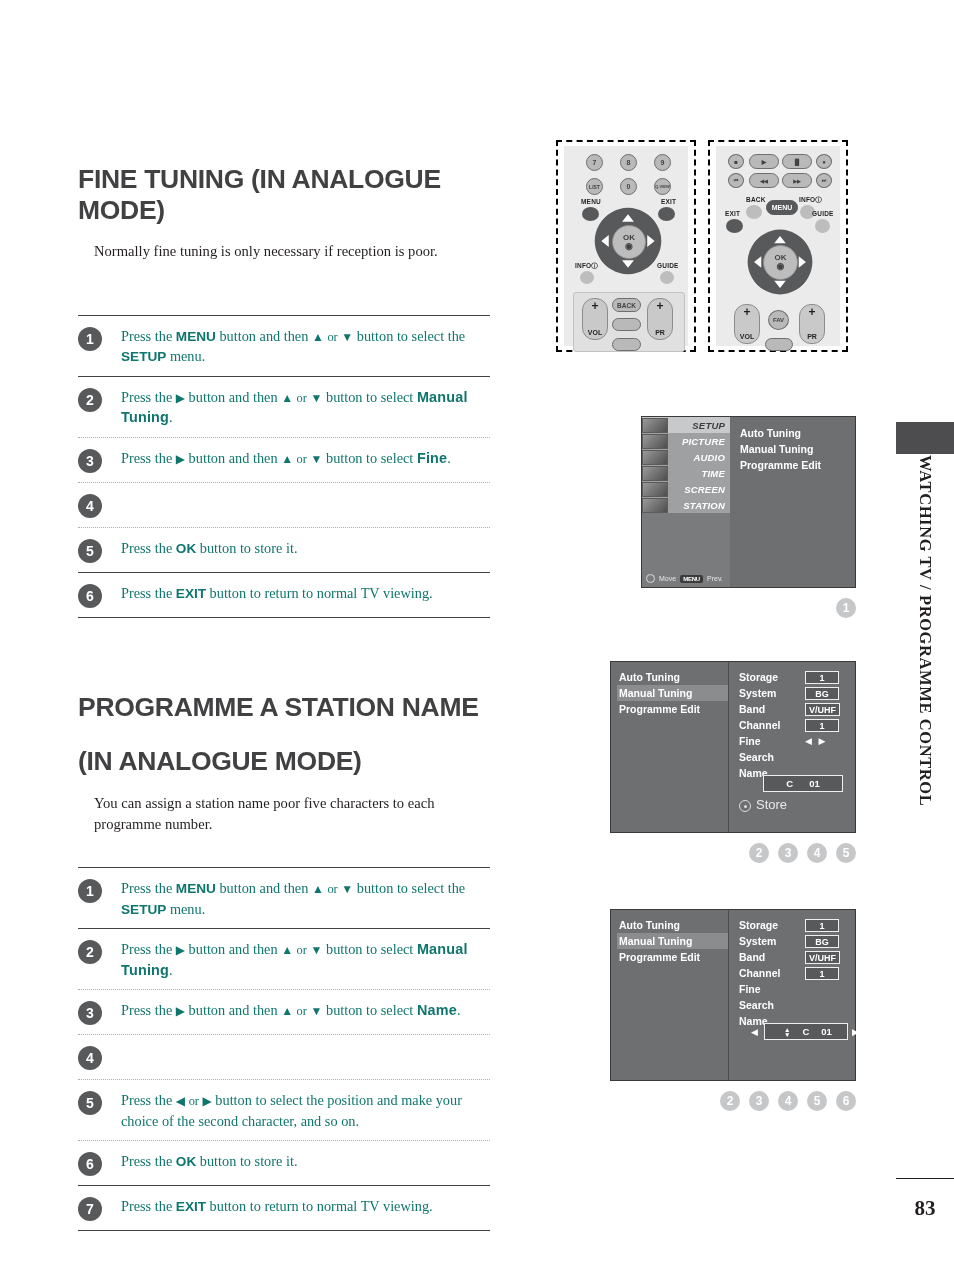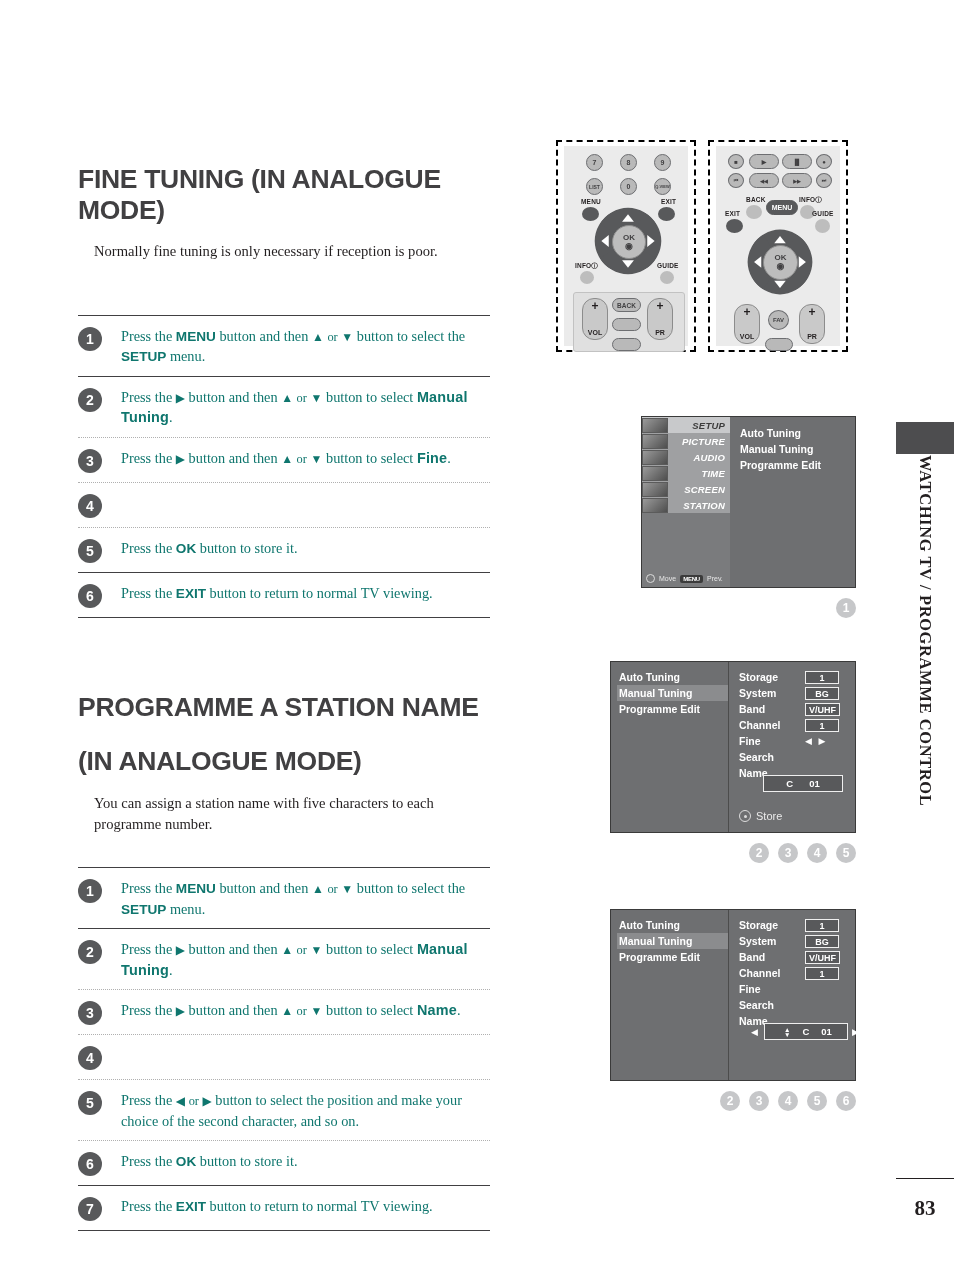--- a/index.html
+++ b/index.html
@@ -183,22 +183,22 @@
     font-family:"Liberation Sans",sans-serif;box-sizing:border-box;
   }
   .arrows{color:#ffffff;font-size:9px;letter-spacing:2px;}
   .namebox{
     position:absolute;background:#58595b;border:1.5px solid #efefef;
     color:#ffffff;font-size:9.5px;font-weight:bold;
     display:flex;align-items:center;
     font-family:"Liberation Sans",sans-serif;height:15px;
   }
   .storefoot{
-    position:absolute;left:10px;bottom:10px;display:flex;align-items:flex-start;gap:5px;
-    font-size:11px;color:#eaeaea;font-family:"Liberation Sans",sans-serif;
+    position:absolute;left:10px;bottom:20px;display:flex;align-items:flex-end;gap:5px;
+    font-size:13px;color:#eaeaea;font-family:"Liberation Sans",sans-serif;
   }
   .storefoot .ring2{
     width:10px;height:10px;border:1.5px solid #dcdcdc;border-radius:50%;
     display:flex;align-items:center;justify-content:center;
   }
   .storefoot .ring2::after{content:"";width:3px;height:3px;border-radius:50%;background:#dcdcdc;}
 
   
   .badge-row{display:flex;justify-content:flex-end;gap:9px;margin-top:10px;}
   .lt-badge{
@@ -272,21 +272,21 @@
           <div class="step-text">Press the <b>EXIT</b> button to return to normal TV viewing.</div>
         </div>
         <div class="rule-solid"></div>
       </div>
 
     <div class="sec2">
       <h1 class="sec-title">
         <span class="ln">PROGRAMME A STATION NAME</span>
         <span class="ln">(IN ANALOGUE MODE)</span>
       </h1>
-      <p class="sec-intro">You can assign a station name with five characters to each programme number.</p>
+      <p class="sec-intro">You can assign a station name poor five characters to each programme number.</p>
       <div class="steps" id="steps2" style="margin-top:32px;">
           <div class="rule-solid"></div>
           <div class="step">
             <div class="step-badge">1</div>
             <div class="step-text">Press the <b>MENU</b> button and then <span class="ar">▲</span> <span class="sm">or</span> <span class="ar">▼</span> button to select the <b>SETUP</b> menu.</div>
           </div>
           <div class="rule-solid"></div>
           <div class="step">
             <div class="step-badge">2</div>
             <div class="step-text">Press the <span class="ar">▶</span> button and then <span class="ar">▲</span> <span class="sm">or</span> <span class="ar">▼</span> button to select <span class="kw">Manual Tuning</span>.</div>

